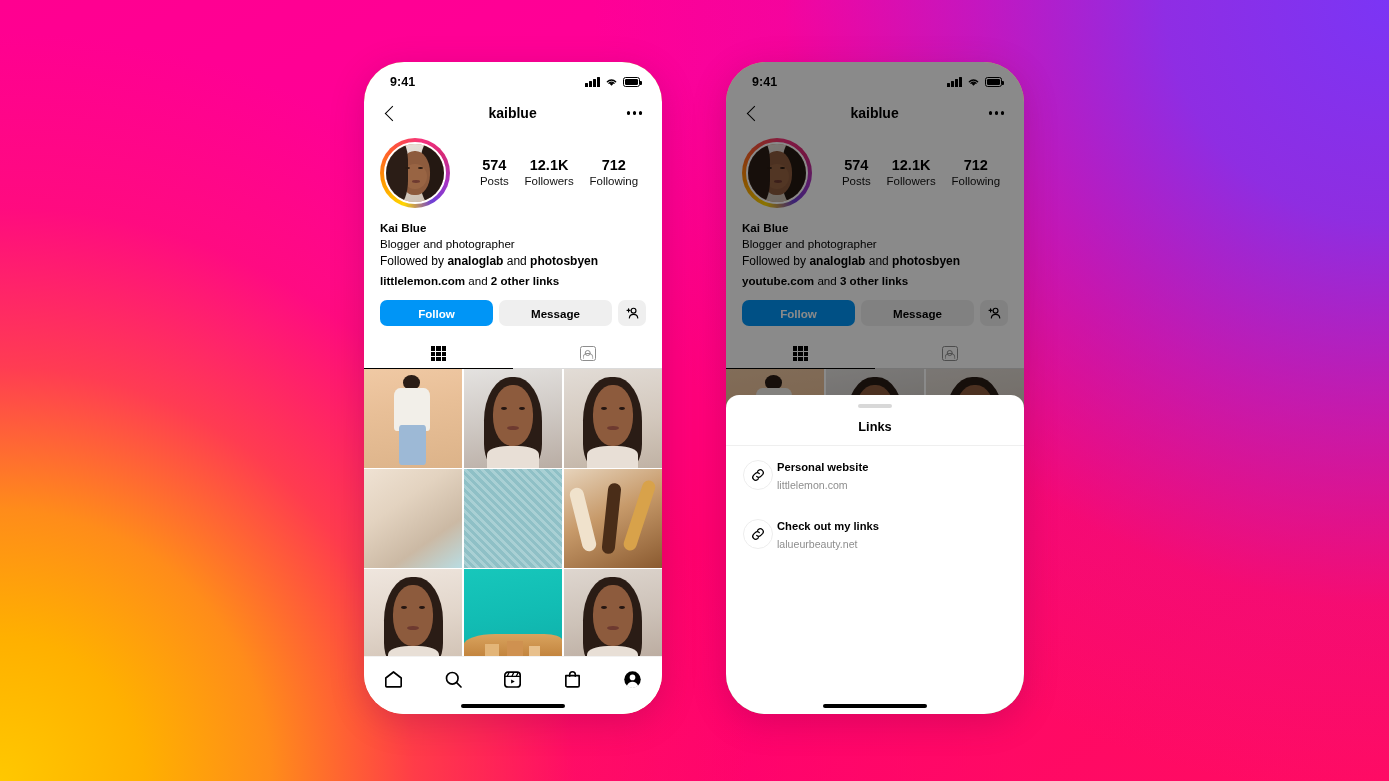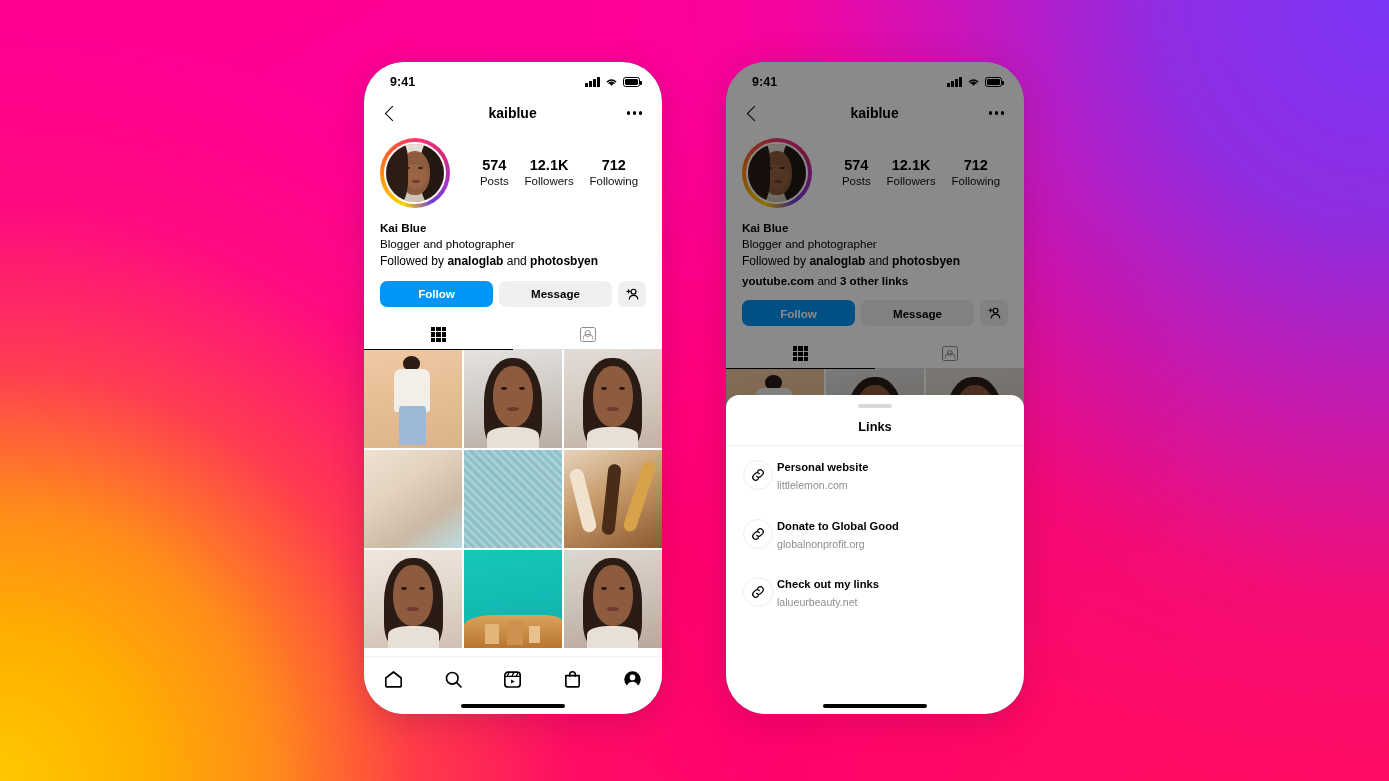--- a/index.html
+++ b/index.html
@@ -10,21 +10,21 @@
     background:
       radial-gradient(circle at 100% 0%, #7b35f5 0%, rgba(123,53,245,0.85) 14%, rgba(150,40,230,0.55) 26%, rgba(200,20,180,0.18) 38%, rgba(255,0,130,0) 50%),
       radial-gradient(circle at 0% 100%, #ffc800 0%, #ffb000 9%, #ff8c1a 17%, rgba(255,80,60,0.75) 26%, rgba(255,30,90,0.35) 36%, rgba(255,0,120,0) 47%),
       radial-gradient(circle at 100% 100%, #ff0b63 0%, rgba(255,11,99,0.7) 22%, rgba(255,0,120,0.2) 40%, rgba(255,0,130,0) 55%),
       linear-gradient(150deg, #ff0090 0%, #ff0098 30%, #ff006e 60%, #ff0a63 100%);
   }
 
   
   .phone {
     position:absolute;
-    background:#0c4a6e;
+    background:#c2410c;
     border-radius:40px;
     overflow:hidden;
     box-shadow:0 8px 34px rgba(90,0,60,0.22);
   }
   #phone-left  { left:364px; top:62px; width:298px; height:652px; }
   #phone-right { left:726px; top:62px; width:298px; height:652px; }
 
   .screen { position:absolute; inset:0; background:#fff; overflow:hidden; }
 
   
@@ -205,20 +205,21 @@
           <div class="stat-num">712</div>
           <div class="stat-lbl">Following</div>
         </div>
       </div>
     </div>
 
     <div class="bio">
       <div class="bio-name">Kai Blue</div>
       <div class="bio-desc">Blogger and photographer</div>
       <div class="bio-follow"><span>Followed by </span><b>analoglab</b><span> and </span><b>photosbyen</b></div>
+      <div class="bio-links"><b>littlelemon.com</b><span> and </span><b>2 other links</b></div>
     </div>
 
     <div class="actions">
       <div class="btn btn-follow">Follow</div>
       <div class="btn btn-message">Message</div>
       <div class="btn btn-add">
         <svg width="14" height="14" viewBox="0 0 18 18">
           <circle cx="11" cy="6" r="3.1" stroke="#000" stroke-width="1.5" fill="none"></circle>
           <path d="M5.6 15.4c.3-3 2.6-4.6 5.4-4.6s5.1 1.6 5.4 4.6" stroke="#000" stroke-width="1.5" fill="none" stroke-linecap="round"></path>
           <path d="M2.6 5.6h4M4.6 3.6v4" stroke="#000" stroke-width="1.5" stroke-linecap="round"></path>
@@ -505,32 +506,20 @@
             <path d="M10 14a4.4 4.4 0 0 0 6.2 0l2.6-2.6a4.4 4.4 0 0 0-6.2-6.2l-1.3 1.3" stroke="#000" stroke-width="1.9" fill="none" stroke-linecap="round"></path>
             <path d="M14 10a4.4 4.4 0 0 0-6.2 0l-2.6 2.6a4.4 4.4 0 0 0 6.2 6.2l1.3-1.3" stroke="#000" stroke-width="1.9" fill="none" stroke-linecap="round"></path>
           </svg>
         </span>
         <span>
           <span class="link-title">Personal website</span><br>
           <span class="link-url">littlelemon.com</span>
         </span>
       </div>
 
-      <div class="link-row">
-        <span class="link-ico">
-          <svg width="16" height="16" viewBox="0 0 24 24">
-            <path d="M10 14a4.4 4.4 0 0 0 6.2 0l2.6-2.6a4.4 4.4 0 0 0-6.2-6.2l-1.3 1.3" stroke="#000" stroke-width="1.9" fill="none" stroke-linecap="round"></path>
-            <path d="M14 10a4.4 4.4 0 0 0-6.2 0l-2.6 2.6a4.4 4.4 0 0 0 6.2 6.2l1.3-1.3" stroke="#000" stroke-width="1.9" fill="none" stroke-linecap="round"></path>
-          </svg>
-        </span>
-        <span>
-          <span class="link-title">Donate to Global Good</span><br>
-          <span class="link-url">globalnonprofit.org</span>
-        </span>
-      </div>
 
       <div class="link-row">
         <span class="link-ico">
           <svg width="16" height="16" viewBox="0 0 24 24">
             <path d="M10 14a4.4 4.4 0 0 0 6.2 0l2.6-2.6a4.4 4.4 0 0 0-6.2-6.2l-1.3 1.3" stroke="#000" stroke-width="1.9" fill="none" stroke-linecap="round"></path>
             <path d="M14 10a4.4 4.4 0 0 0-6.2 0l-2.6 2.6a4.4 4.4 0 0 0 6.2 6.2l1.3-1.3" stroke="#000" stroke-width="1.9" fill="none" stroke-linecap="round"></path>
           </svg>
         </span>
         <span>
           <span class="link-title">Check out my links</span><br>

